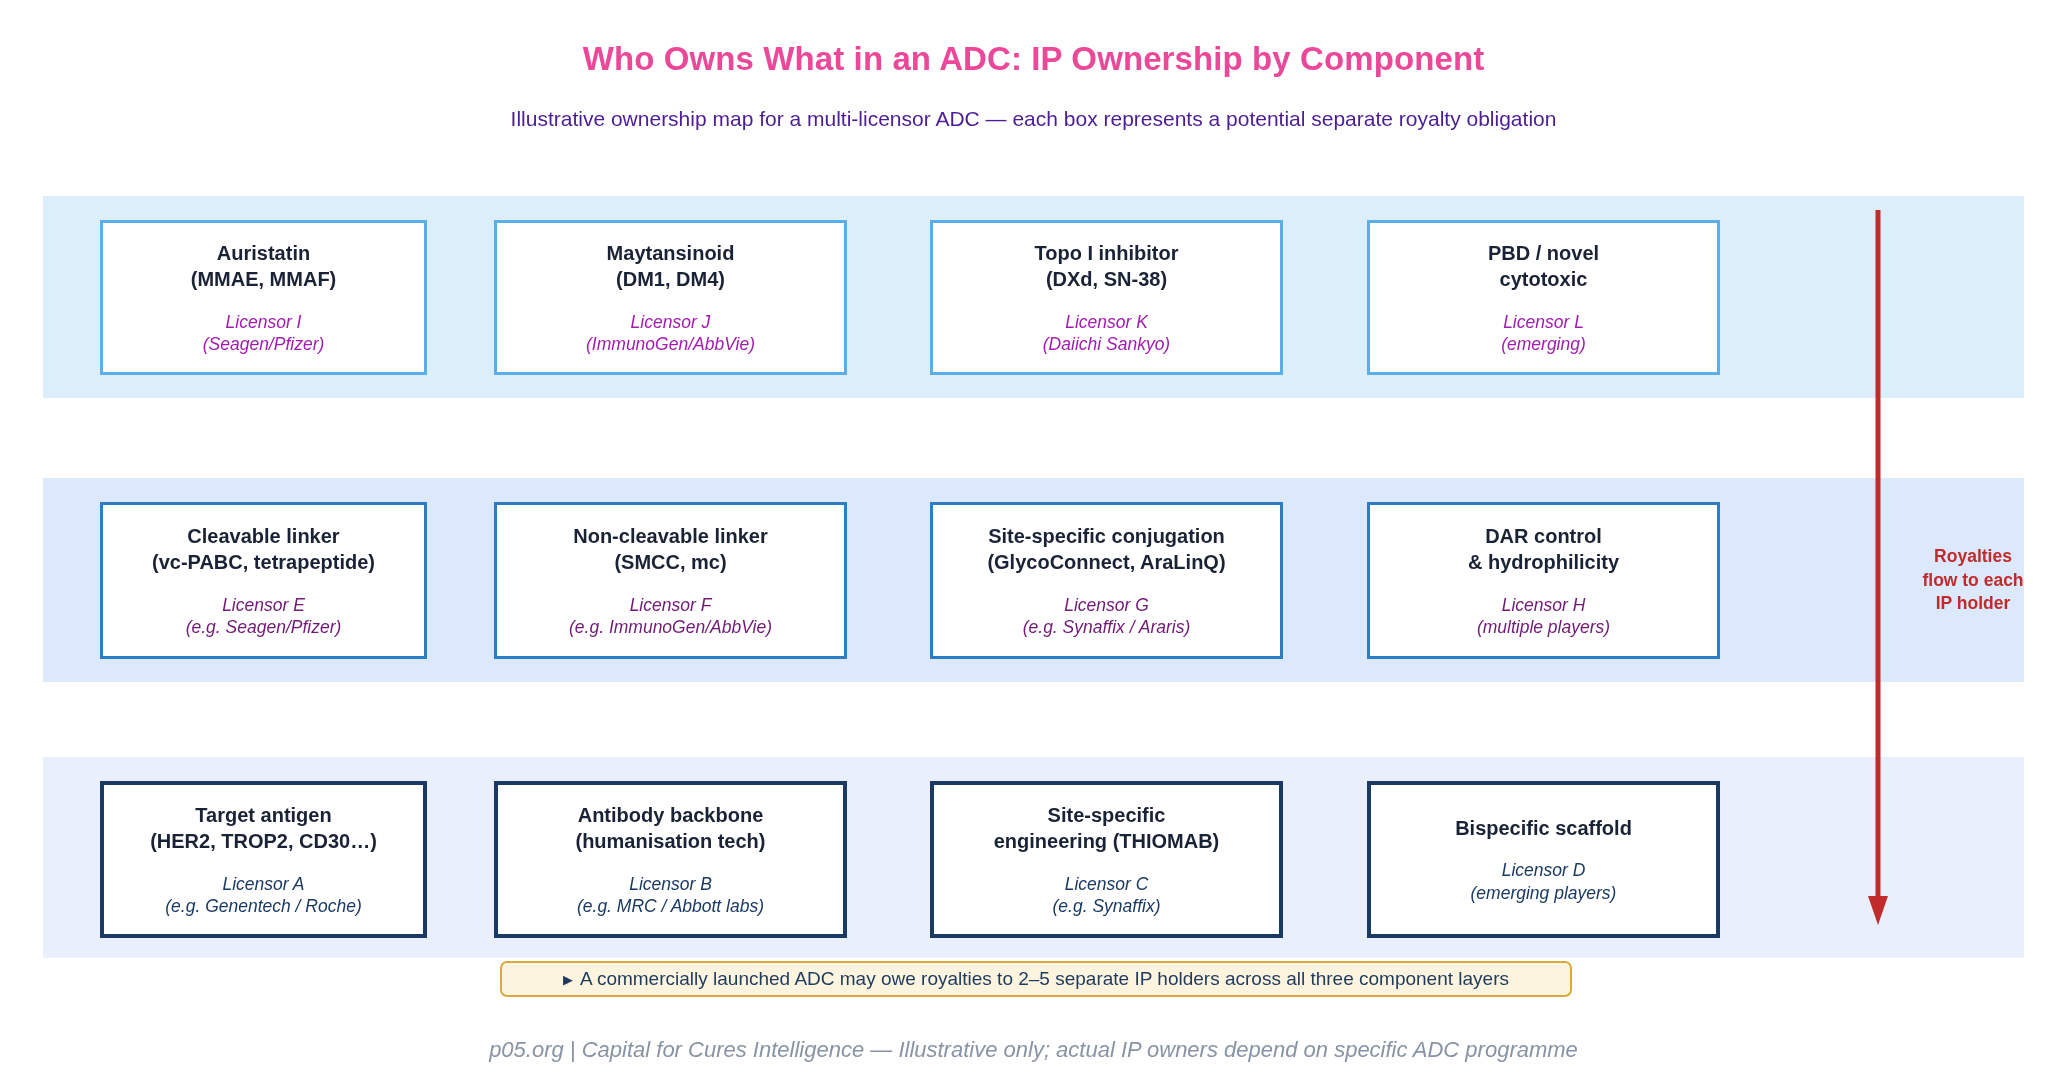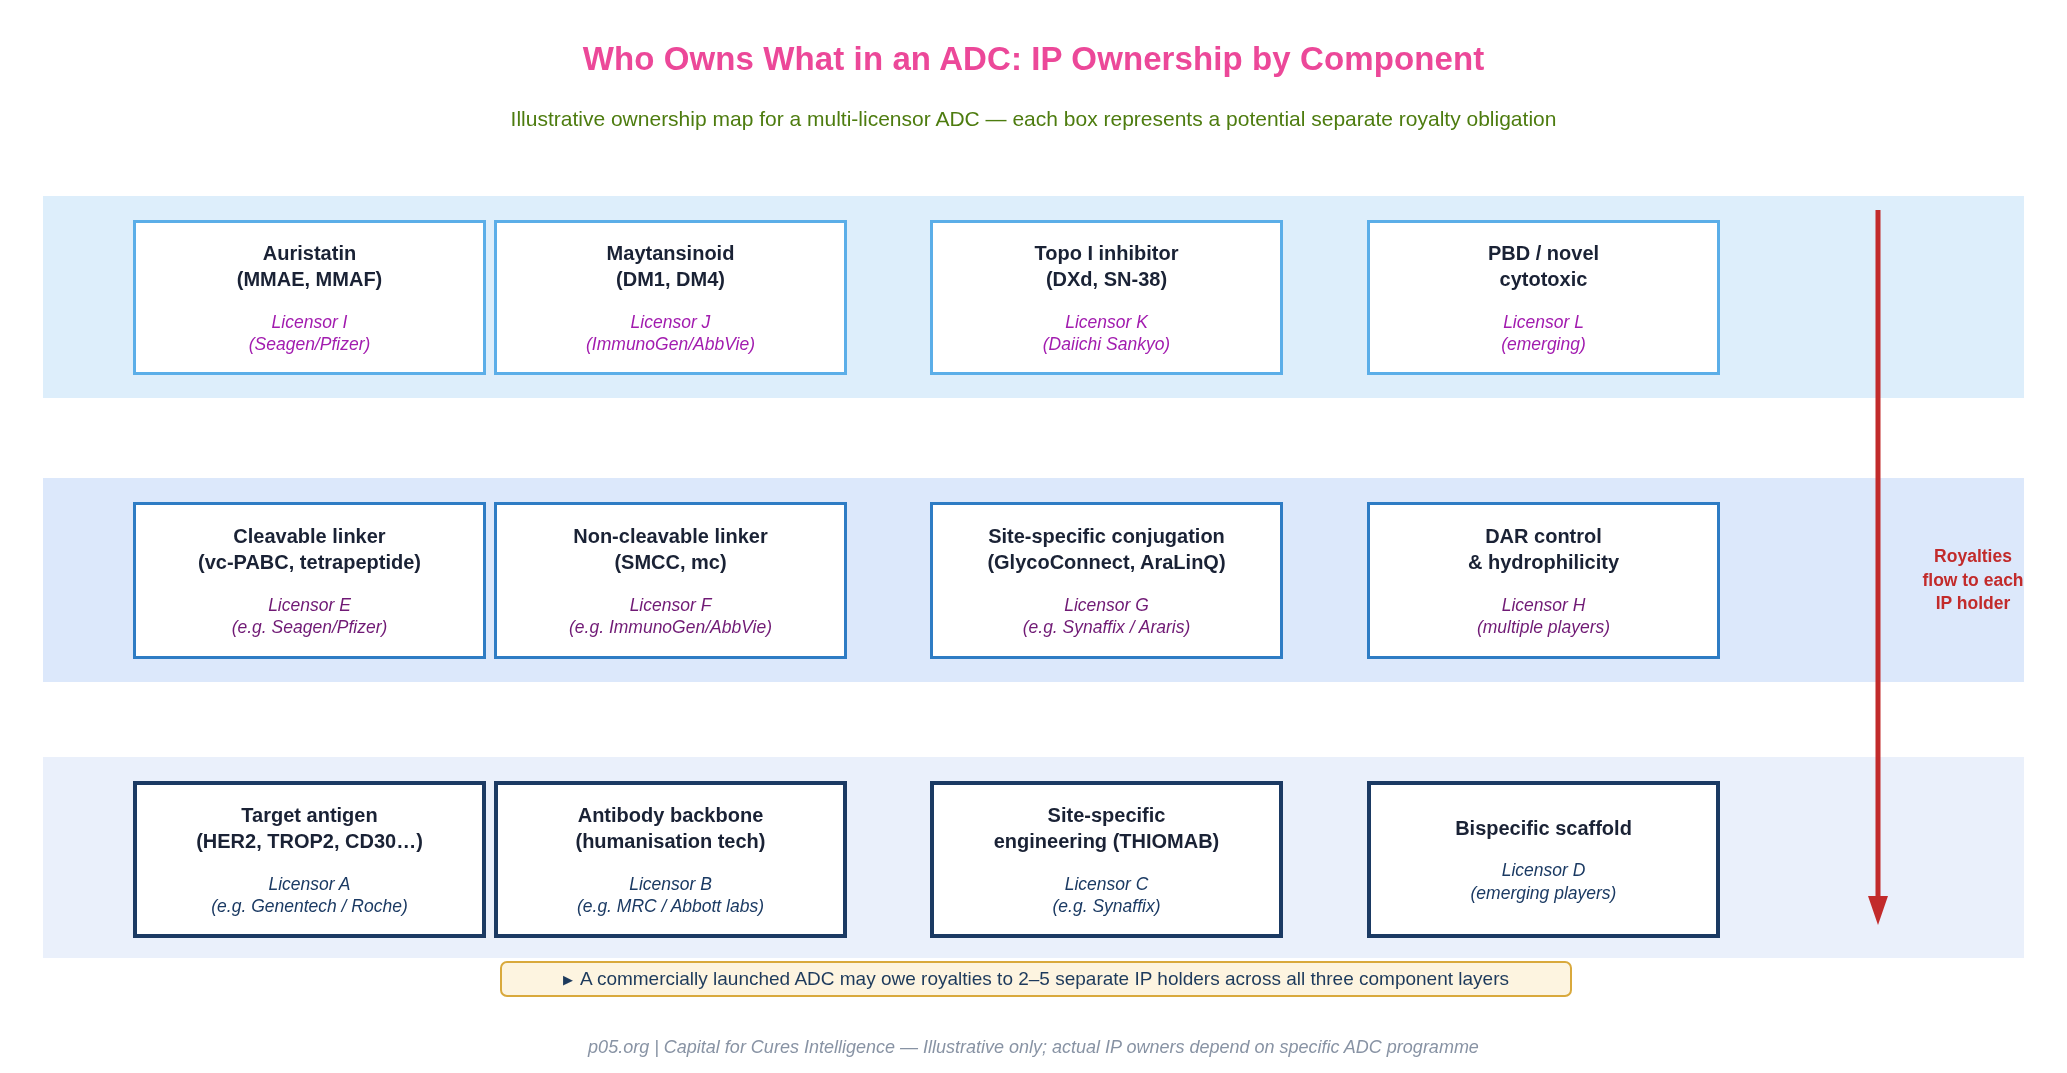--- a/index.html
+++ b/index.html
@@ -36,21 +36,21 @@
     letter-spacing: 0.1px;
   }
   .subtitle {
     position: absolute;
     left: 0;
     top: 107px;
     width: 2067px;
     text-align: center;
     font-size: 21px;
     font-weight: normal;
-    color: #4d7c0f;
+    color: #4c1d95;
   }
 
   
   .band {
     position: absolute;
     left: 43px;
     width: 1981px;
     box-sizing: border-box;
   }
   .band-payload   { top: 196px; height: 202px; background: #DDEEFB; }
@@ -88,21 +88,21 @@
   .row-payload .box  { border: 3px solid #5BAEE8; }
   .row-payload .box-licensor { color: #a21caf; }
 
   .row-linker .box   { border: 3px solid #2E7CC4; }
   .row-linker .box-licensor  { color: #701a75; }
 
   .row-antibody .box { border: 4px solid #1B3A63; }
   .row-antibody .box-licensor { color: #1B3A63; }
 
   
-  .col-0 { left: 100px;  width: 353px; margin-left: 33px; }
+  .col-0 { left: 100px;  width: 327px; }
   .col-1 { left: 494px;  width: 353px; }
   .col-2 { left: 930px;  width: 353px; }
   .col-3 { left: 1367px; width: 353px; }
 
   .row-payload  .box { top: 220px; height: 155px; }
   .row-linker   .box { top: 502px; height: 157px; }
   .row-antibody .box { top: 781px; height: 157px; }
 
   
   .royalty-arrow-svg {
@@ -151,21 +151,21 @@
     top: 0px;
   }
 
   
   .footer {
     position: absolute;
     left: 0;
     top: 1037px;
     width: 2067px;
     text-align: center;
-    font-size: 18px;
+    font-size: 22px;
     font-style: italic;
     color: #8893A4;
   }
 </style>
 </head>
 <body>
 
 <div class="canvas">
 
   <div class="title">Who Owns What in an ADC: IP Ownership by Component</div>

